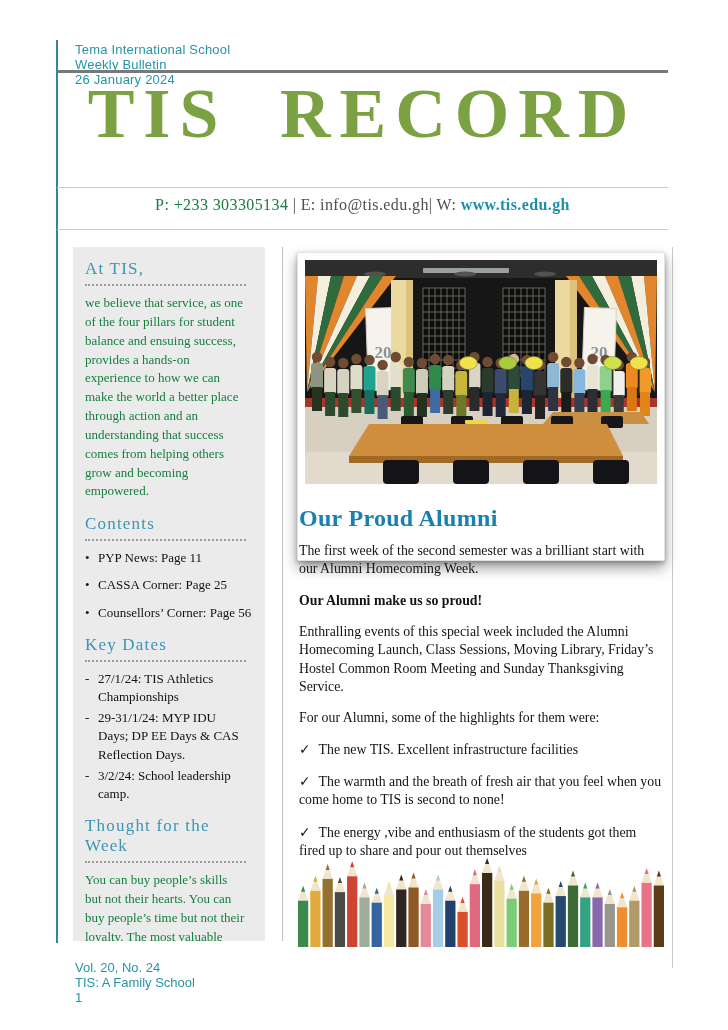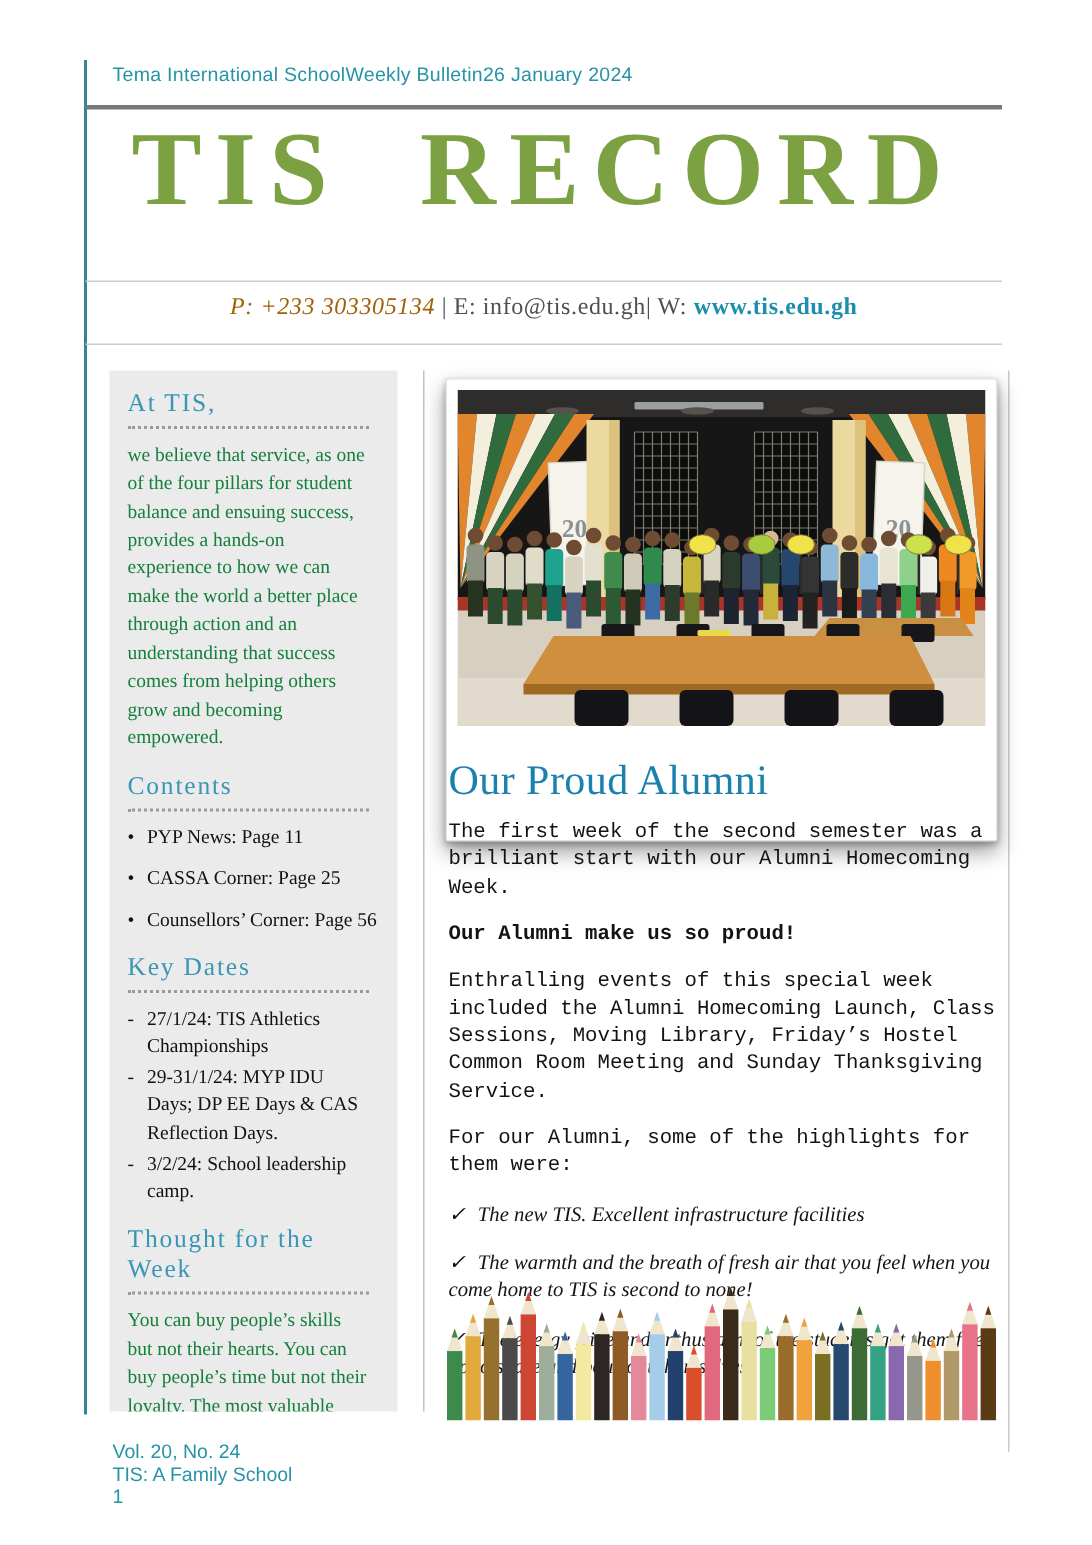--- a/index.html
+++ b/index.html
@@ -7,33 +7,33 @@
   .page {
     position:relative; width:728px; height:1030px; background:#ffffff;
     font-family:"Liberation Serif", serif; overflow:hidden;
   }
   
   .left-rule   { position:absolute; left:56px; top:40px; width:2px; height:903px; background:#35849a; }
   .col-divider { position:absolute; left:282px; top:247px; width:1px; height:694px; background:#c2c2c2; }
   .right-rule  { position:absolute; left:672px; top:247px; width:1px; height:721px; background:#c9c9c9; }
 
   
-  .topbar { position:absolute; left:75px; top:42px; width:580px; display:flex; justify-content:flex-start;
-            font-family:"Liberation Sans", sans-serif; font-size:13px; color:#2694a6; letter-spacing:.2px; }
+  .topbar { position:absolute; left:75px; top:42px; width:580px; display:flex; justify-content:flex-end;
+            font-family:"Liberation Sans", sans-serif; font-size:13px; color:#2694a6; letter-spacing:.2px;flex-direction:column; }
   .topbar-rule { position:absolute; left:57px; top:70px; width:611px; height:3px; background:#787878; }
 
   
   .masthead { position:absolute; left:57px; top:74px; width:611px; text-align:center;
               font-size:70px; font-weight:bold; color:#7ba142; letter-spacing:9px; word-spacing:26px;
               font-family:"Liberation Serif", serif; line-height:1.15; }
   .rule-thin-1 { position:absolute; left:57px; top:187px; width:611px; height:1px; background:#cccccc; }
   .rule-thin-2 { position:absolute; left:57px; top:229px; width:611px; height:1px; background:#cccccc; }
   .contact { position:absolute; left:57px; top:196px; width:611px; text-align:center; font-size:16px;
              color:#4f4f4f; letter-spacing:.4px; }
-  .contact .c-phone { color:#a16207;font-style:italic; }
+  .contact .c-phone { color:#15803d; }
   .contact .c-link  { color:#1d8fae; font-weight:bold; cursor:pointer; }
 
   
   .sidebar { position:absolute; left:73px; top:247px; width:192px; height:694px; background:#ebebeb;
              padding:12px 19px 10px 12px; overflow:hidden; }
   .sb-head { font-size:17px; color:#3a96b4; letter-spacing:1.2px; font-weight:normal; margin:0 0 5px 0; }
   .sb-rule { border:none; border-bottom:2px dotted #9a9a9a; margin:0 0 8px 0; }
   .sb-body { font-size:13px; line-height:1.45; color:#15803d; }
   .sb-section { margin-bottom:13px; }
   .sb-list { list-style:none; }
@@ -42,24 +42,24 @@
   .sb-dates li { white-space:normal; margin-bottom:3px; }
 
   
   .photo-frame { position:absolute; left:297px; top:252px; width:368px; height:309px; background:#ffffff;
                  padding:7px; border:1px solid #e2e2e2; border-radius:2px;
                  box-shadow:0 7px 14px rgba(0,0,0,.38), 0 2px 4px rgba(0,0,0,.25); }
   .photo-frame svg { display:block; width:352px; height:224px; }
 
   
   .article { position:absolute; left:299px; top:505px; width:366px; color:#131313; }
-  .art-title { font-size:28px; font-weight:normal; color:#1a80ae; margin:0 0 10px 0; letter-spacing:.3px; }
-  .article p { font-size:13.8px; line-height:1.33; margin:0 0 13px 0;font-family:Liberation Mono, monospace; }
+  .art-title { font-size:24px; font-weight:bold; color:#1a80ae; margin:0 0 10px 0; letter-spacing:.3px; }
+  .article p { font-size:13.8px; line-height:1.33; margin:0 0 13px 0; }
   .art-lead { font-weight:bold; font-size:14.2px; }
-  .check-list { list-style:none;font-style:italic; }
+  .check-list { list-style:none; }
   .check-list li { font-size:13.8px; line-height:1.33; margin-bottom:14px; }
   .check-list .glyph { margin-right:8px; }
 
   
   .pencils { position:absolute; left:297px; top:853px; width:368px; height:94px; }
   .pencils svg { display:block; width:368px; height:94px; }
 
   
   .footer { position:absolute; left:75px; top:960px; width:580px; display:flex; justify-content:space-between;
             font-family:"Liberation Sans", sans-serif; font-size:13px; color:#2694a6;flex-direction:column; }

